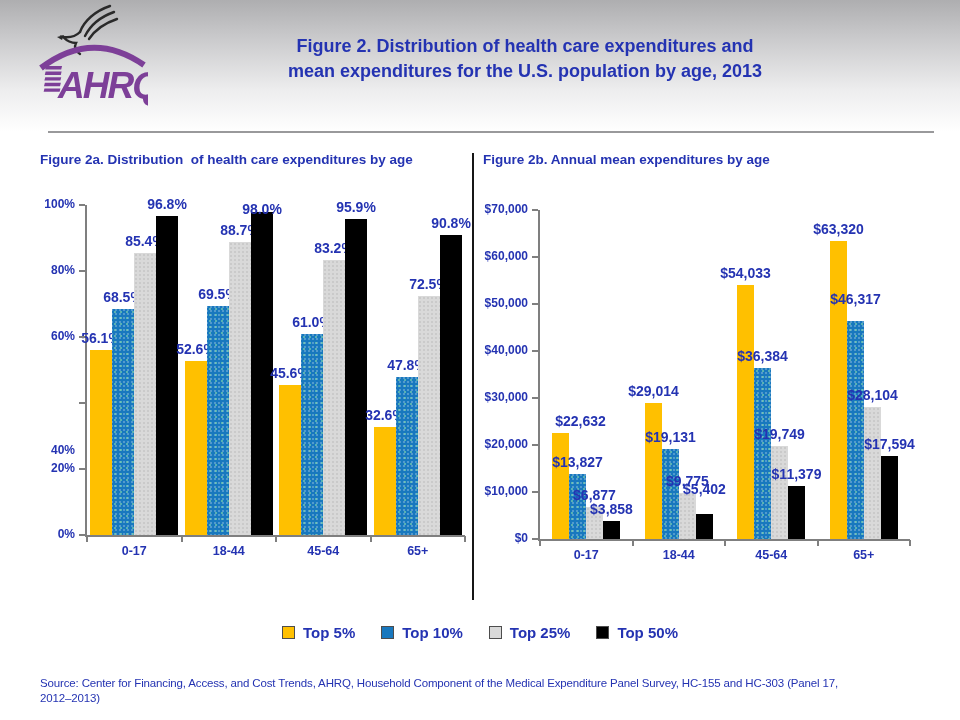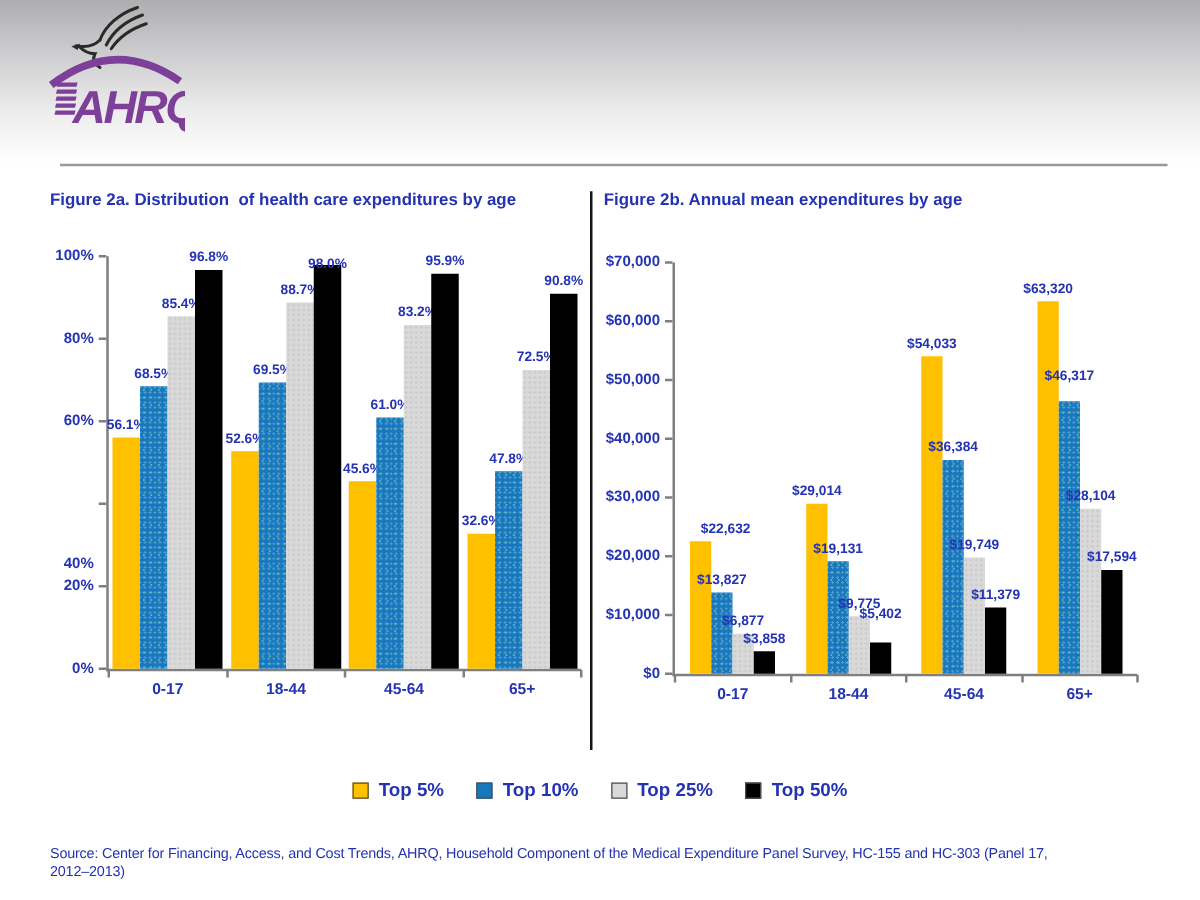--- a/index.html
+++ b/index.html
@@ -39,21 +39,21 @@
   .series-1 {
     background-image:radial-gradient(rgba(140,225,170,0.55) 0.8px, transparent 1px),
                      radial-gradient(rgba(255,255,255,0.25) 0.8px, transparent 1px);
     background-size:6px 6px,4px 4px; background-position:0 0,2px 3px;
   }
   .series-2 {
     background-image:radial-gradient(rgba(0,0,0,0.07) 1px, transparent 1.1px);
     background-size:4px 4px;
   }
   .bar-label {
-    position:absolute; font-size:11px; font-weight:bold; color:var(--blue);
+    position:absolute; font-size:14px; font-weight:bold; color:var(--blue);
     white-space:nowrap; transform:translateX(-50%);
   }
   .y-tick-label { position:absolute; font-size:12px; font-weight:bold; color:var(--blue); text-align:right; }
   .x-category-label {
     position:absolute; font-size:12.5px; font-weight:bold; color:var(--blue);
     transform:translateX(-50%); white-space:nowrap;
   }
   .axis-tick { position:absolute; background:var(--axis); }
 
   .legend-row {
@@ -84,20 +84,24 @@
       <path d="M5 66 Q56 27 108 63" fill="none" stroke="#7D3F98" stroke-width="6"></path>
       <g fill="#7D3F98" transform="skewX(-14)">
         <rect x="26" y="64" width="16" height="3.4"></rect>
         <rect x="27" y="69.6" width="16" height="3.4"></rect>
         <rect x="28" y="75.2" width="16" height="3.4"></rect>
         <rect x="29" y="80.8" width="16" height="3.4"></rect>
         <rect x="30" y="86.4" width="16" height="3.4"></rect>
       </g>
       <text x="22" y="96" font-size="37" font-weight="bold" font-style="italic" letter-spacing="-2" fill="#7D3F98" font-family="&quot;Liberation Sans&quot;,&quot;DejaVu Sans&quot;,sans-serif">AHRQ</text>
     </svg>
+  </div>
+  <div class="title-block">
+    <div>Figure 2. Distribution of health care expenditures and</div>
+    <div>mean expenditures for the U.S. population by age, 2013</div>
   </div>
 </div>
 
 <div class="rule"></div>
 <div class="divider"></div>
 
 <div class="chart" id="chart-a">
   <div class="chart-title">Figure 2a. Distribution  of health care expenditures by age</div>
   <div class="plot">
       <div class="bar series-0" style="left: 3px; bottom: 0px; width: 22px; height: 185px; background-color: rgb(255, 192, 0);"></div>

